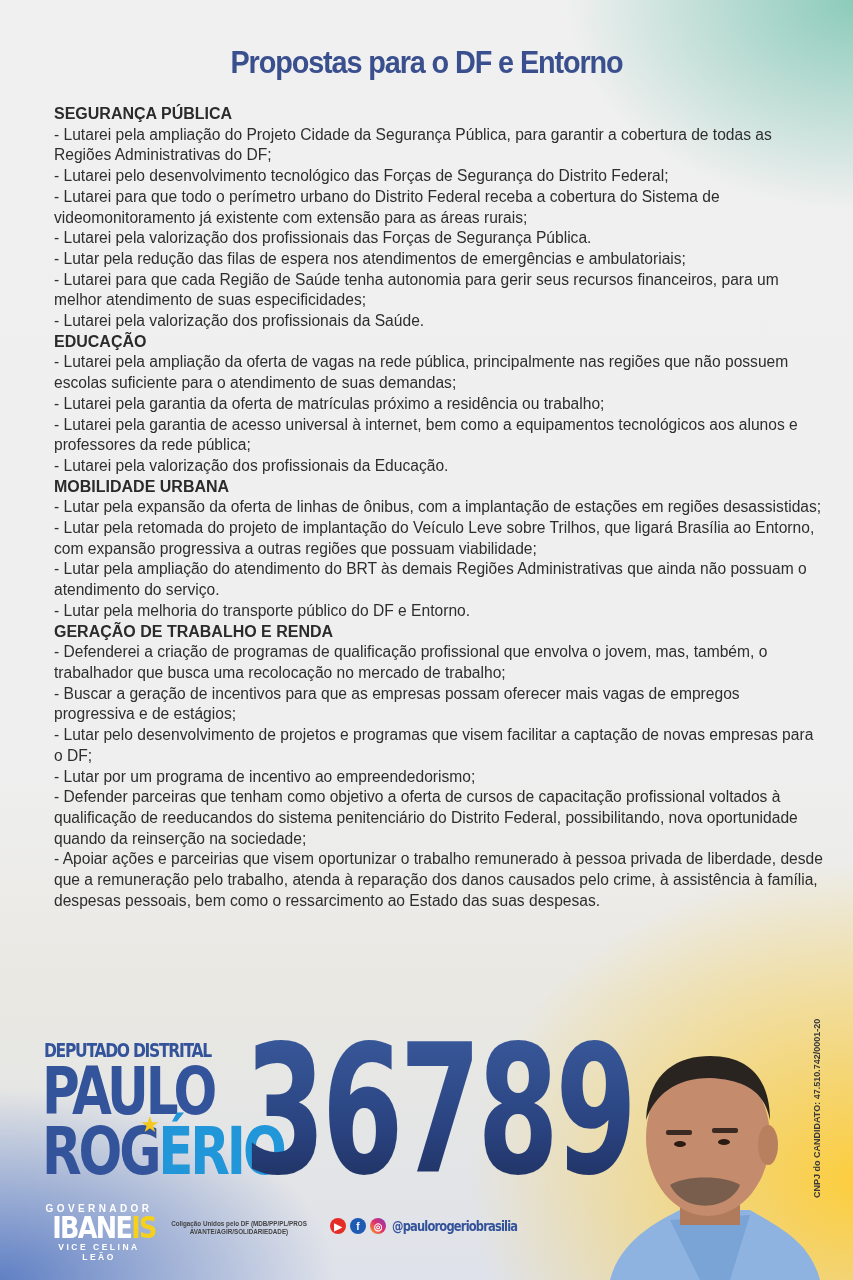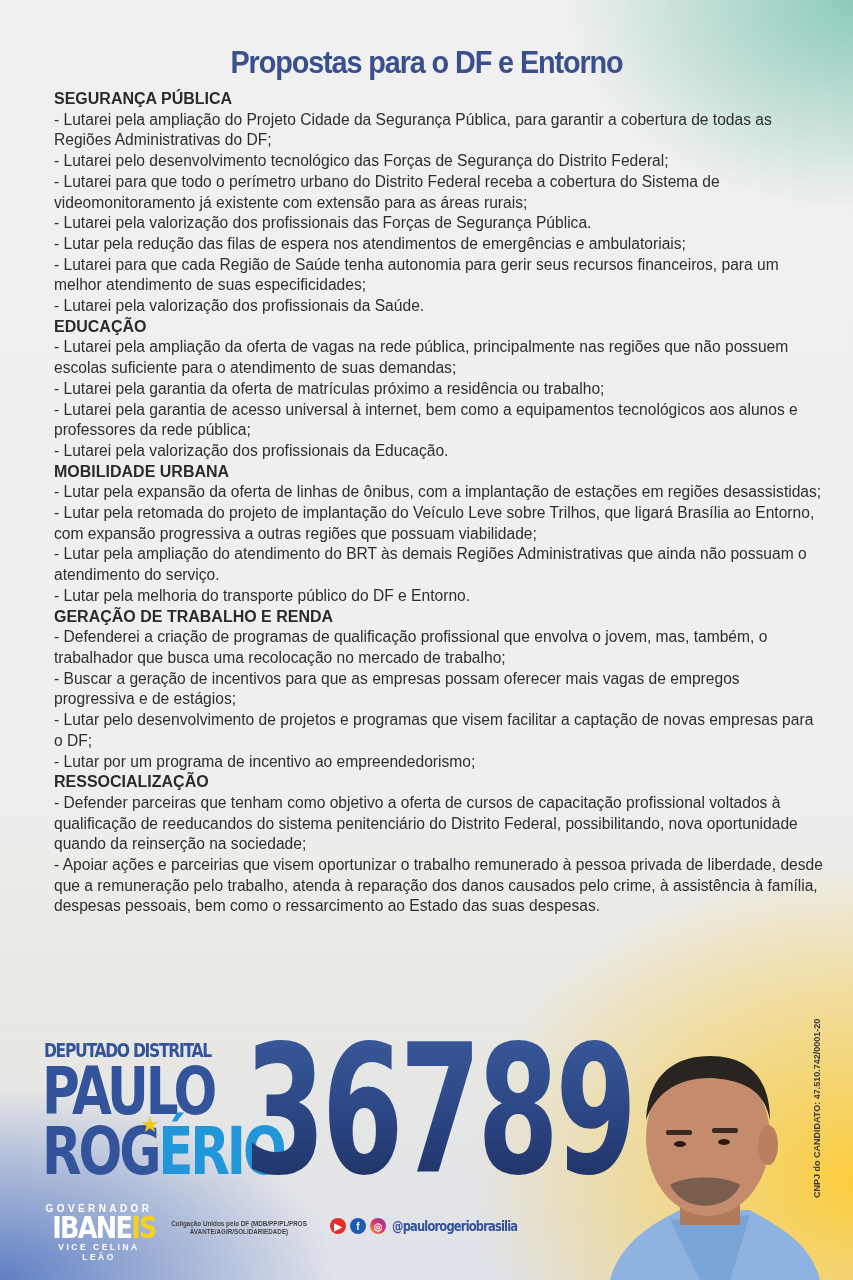--- a/index.html
+++ b/index.html
@@ -12,21 +12,21 @@
       radial-gradient(ellipse 420px 240px at 0px 1280px, rgba(96,128,196,1), rgba(96,128,196,0) 80%),
       linear-gradient(180deg, #f0f0f0 0%, #efefef 60%, #e9e8e2 78%, #dfe2ea 100%);
   }
   .title {
     position:absolute; top:24px; left:0; width:853px; text-align:center;
     font-family:"Liberation Sans", sans-serif; font-weight:bold; font-size:31px;
     color:#3a4f8d; letter-spacing:-1.2px;
     transform:scaleX(0.93);
   }
   .content {
-    position:absolute; top:89px; left:54px; width:770px;
+    position:absolute; top:104px; left:54px; width:770px;
     color:#2e2e2e; font-size:15.6px; line-height:20.7px;
   }
   .section-heading { font-weight:bold; font-size:16px; color:#2b2b2b; }
   .item { white-space:normal; }
   .branding { position:absolute; left:0; top:1030px; width:853px; height:250px;padding-left:12px; }
   .role {
     position:absolute; left:44px; top:9px;
     font-family:"DejaVu Sans", sans-serif; font-weight:bold; font-size:19px;
     color:#33539a; letter-spacing:-1.6px; transform:scaleX(0.82); transform-origin:left;
   }
@@ -102,21 +102,20 @@
     <div class="item">- Lutar pela melhoria do transporte público do DF e Entorno.</div>
   </div>
   <div>
     <div class="section-heading">GERAÇÃO DE TRABALHO E RENDA</div>
     <div class="item">- Defenderei a criação de programas de qualificação profissional que envolva o jovem, mas, também, o trabalhador que busca uma recolocação no mercado de trabalho;</div>
     <div class="item">- Buscar a geração de incentivos para que as empresas possam oferecer mais vagas de empregos progressiva e de estágios;</div>
     <div class="item">- Lutar pelo desenvolvimento de projetos e programas que visem facilitar a captação de novas empresas para o DF;</div>
     <div class="item">- Lutar por um programa de incentivo ao empreendedorismo;</div>
   </div>
   <div>
-    <div class="section-heading">RESSOCIALIZAÇÃO</div>
     <div class="item">- Defender parceiras que tenham como objetivo a oferta de cursos de capacitação profissional voltados à qualificação de reeducandos do sistema penitenciário do Distrito Federal, possibilitando, nova oportunidade quando da reinserção na sociedade;</div>
     <div class="item">- Apoiar ações e parceirias que visem oportunizar o trabalho remunerado à pessoa privada de liberdade, desde que a remuneração pelo trabalho, atenda à reparação dos danos causados pelo crime, à assistência à família, despesas pessoais, bem como o ressarcimento ao Estado das suas despesas.</div>
   </div>
 </div>
 
 <div class="branding">
   <div class="role">DEPUTADO DISTRITAL</div>
   <div class="name1">PAULO</div>
   <div class="name2"><span>ROG</span><span class="light">ÉRIO</span></div>
   <div class="star">★</div>

